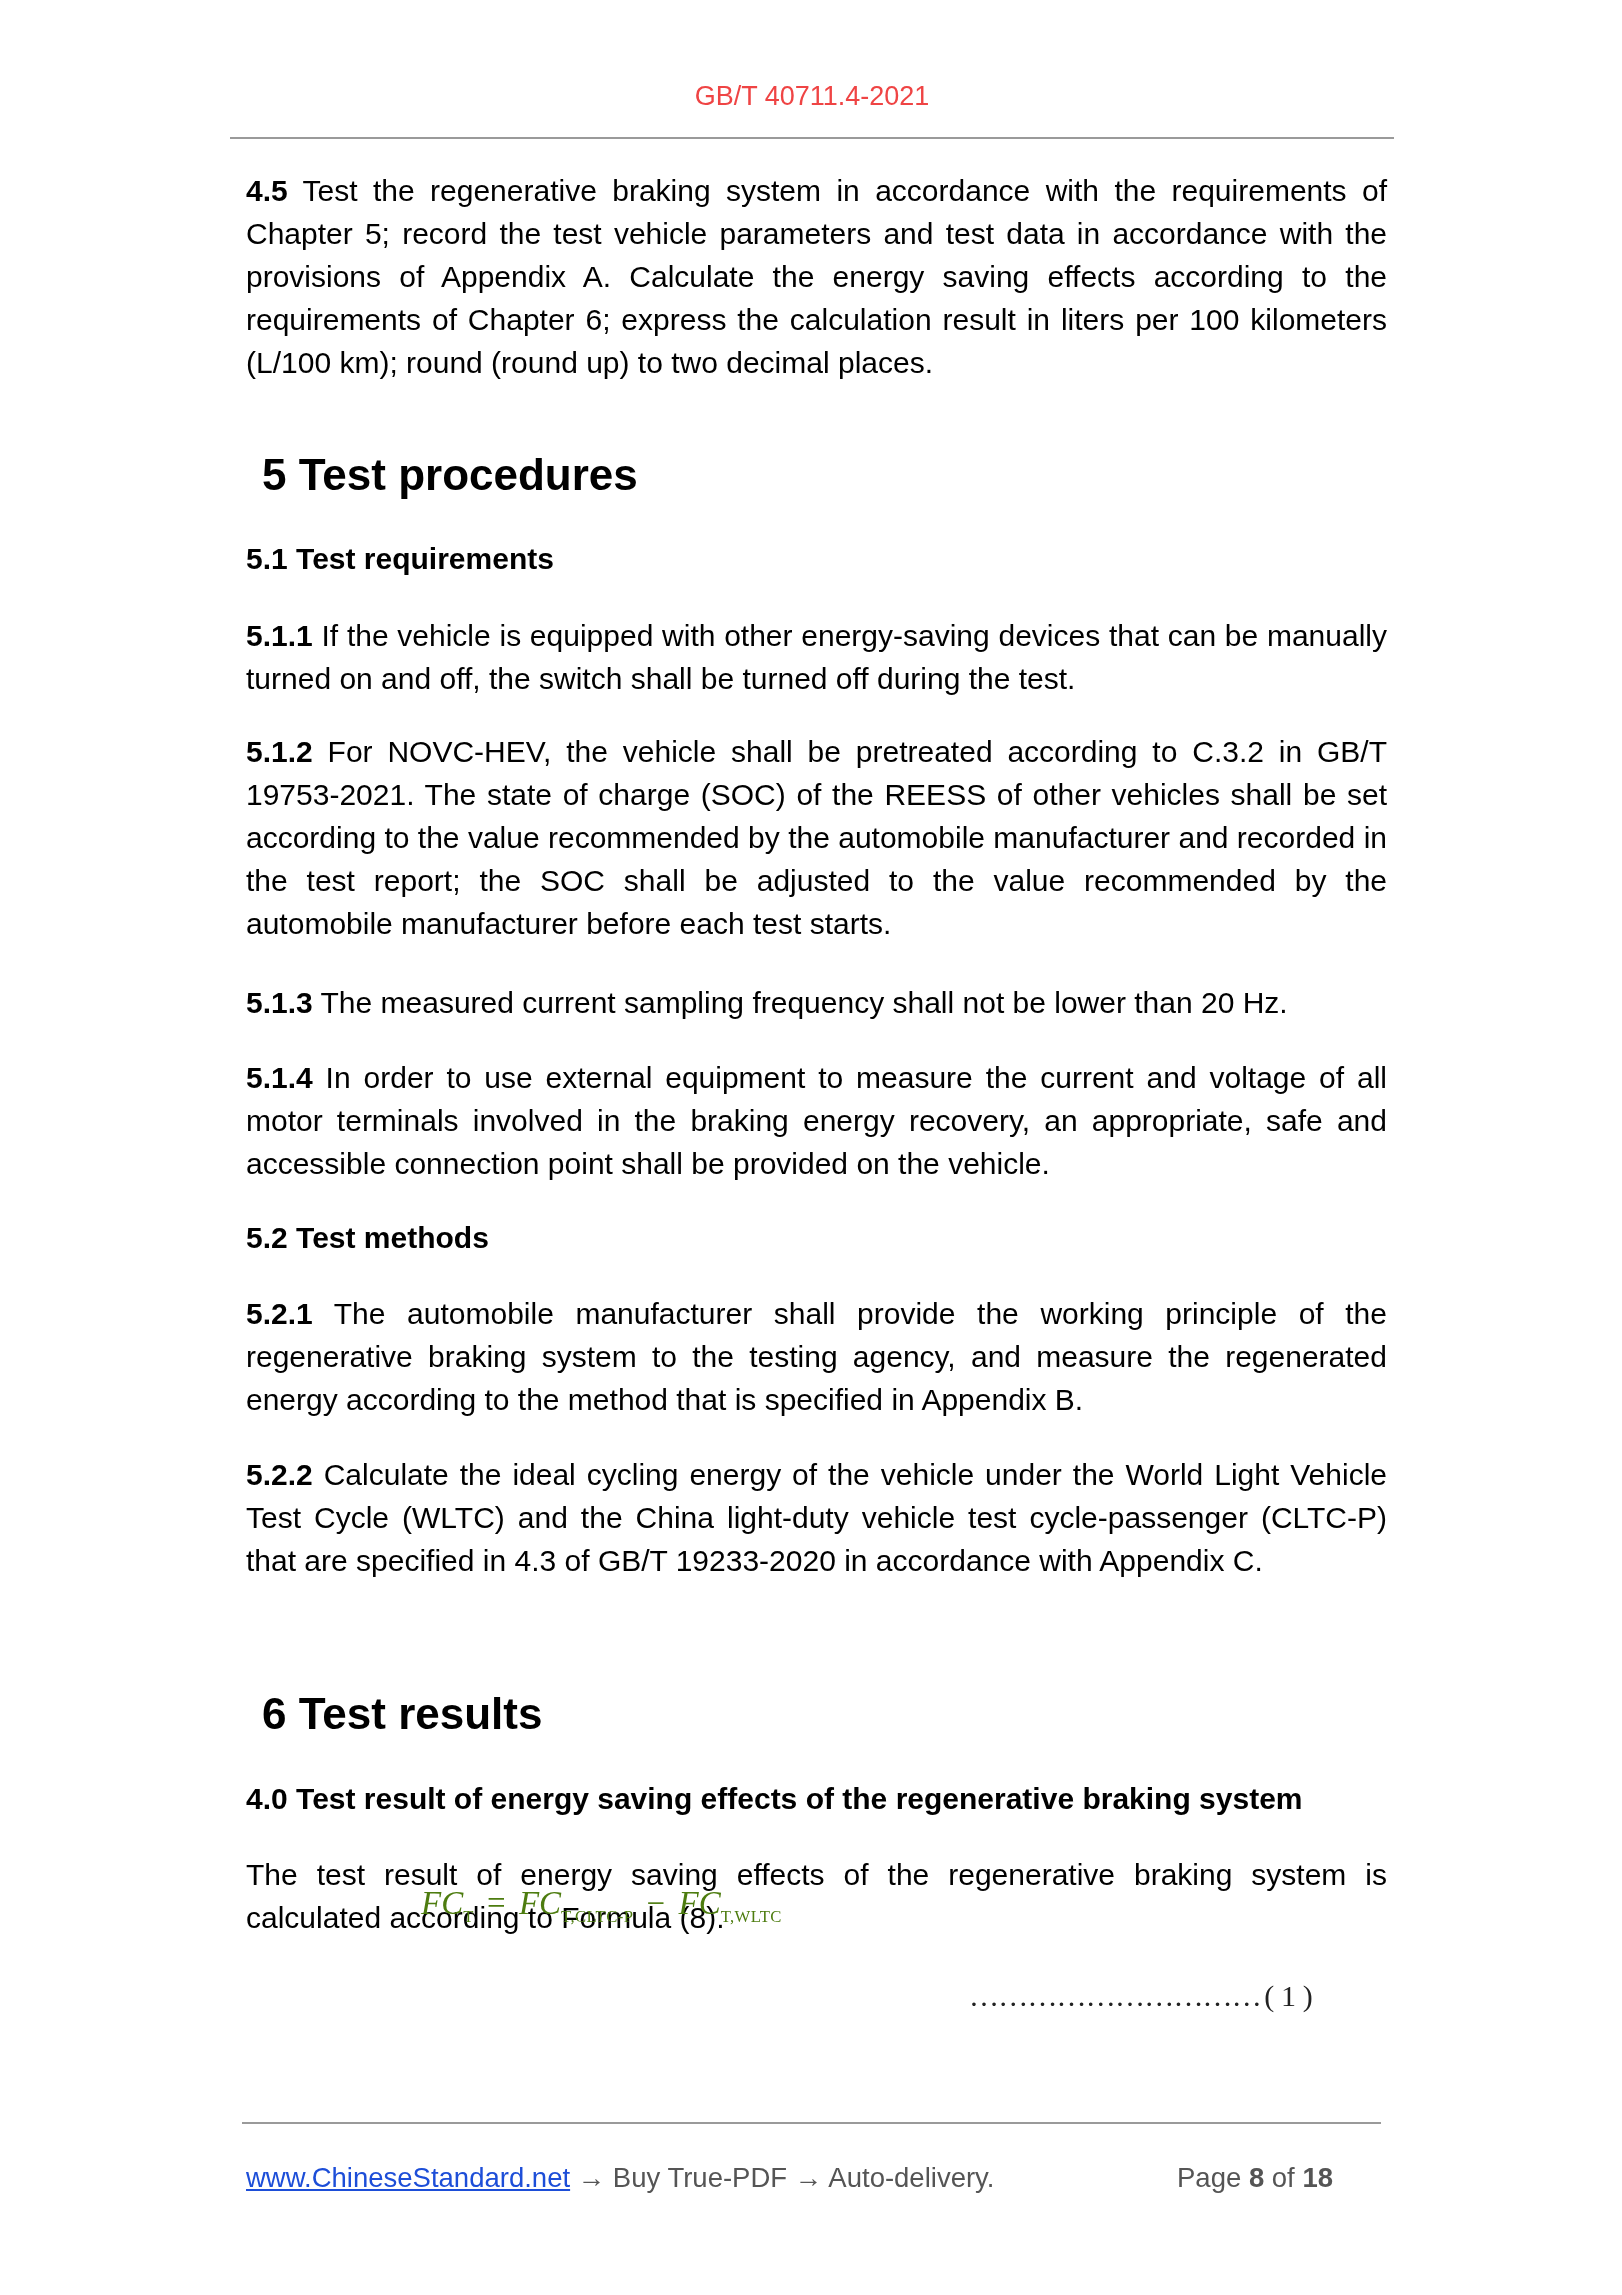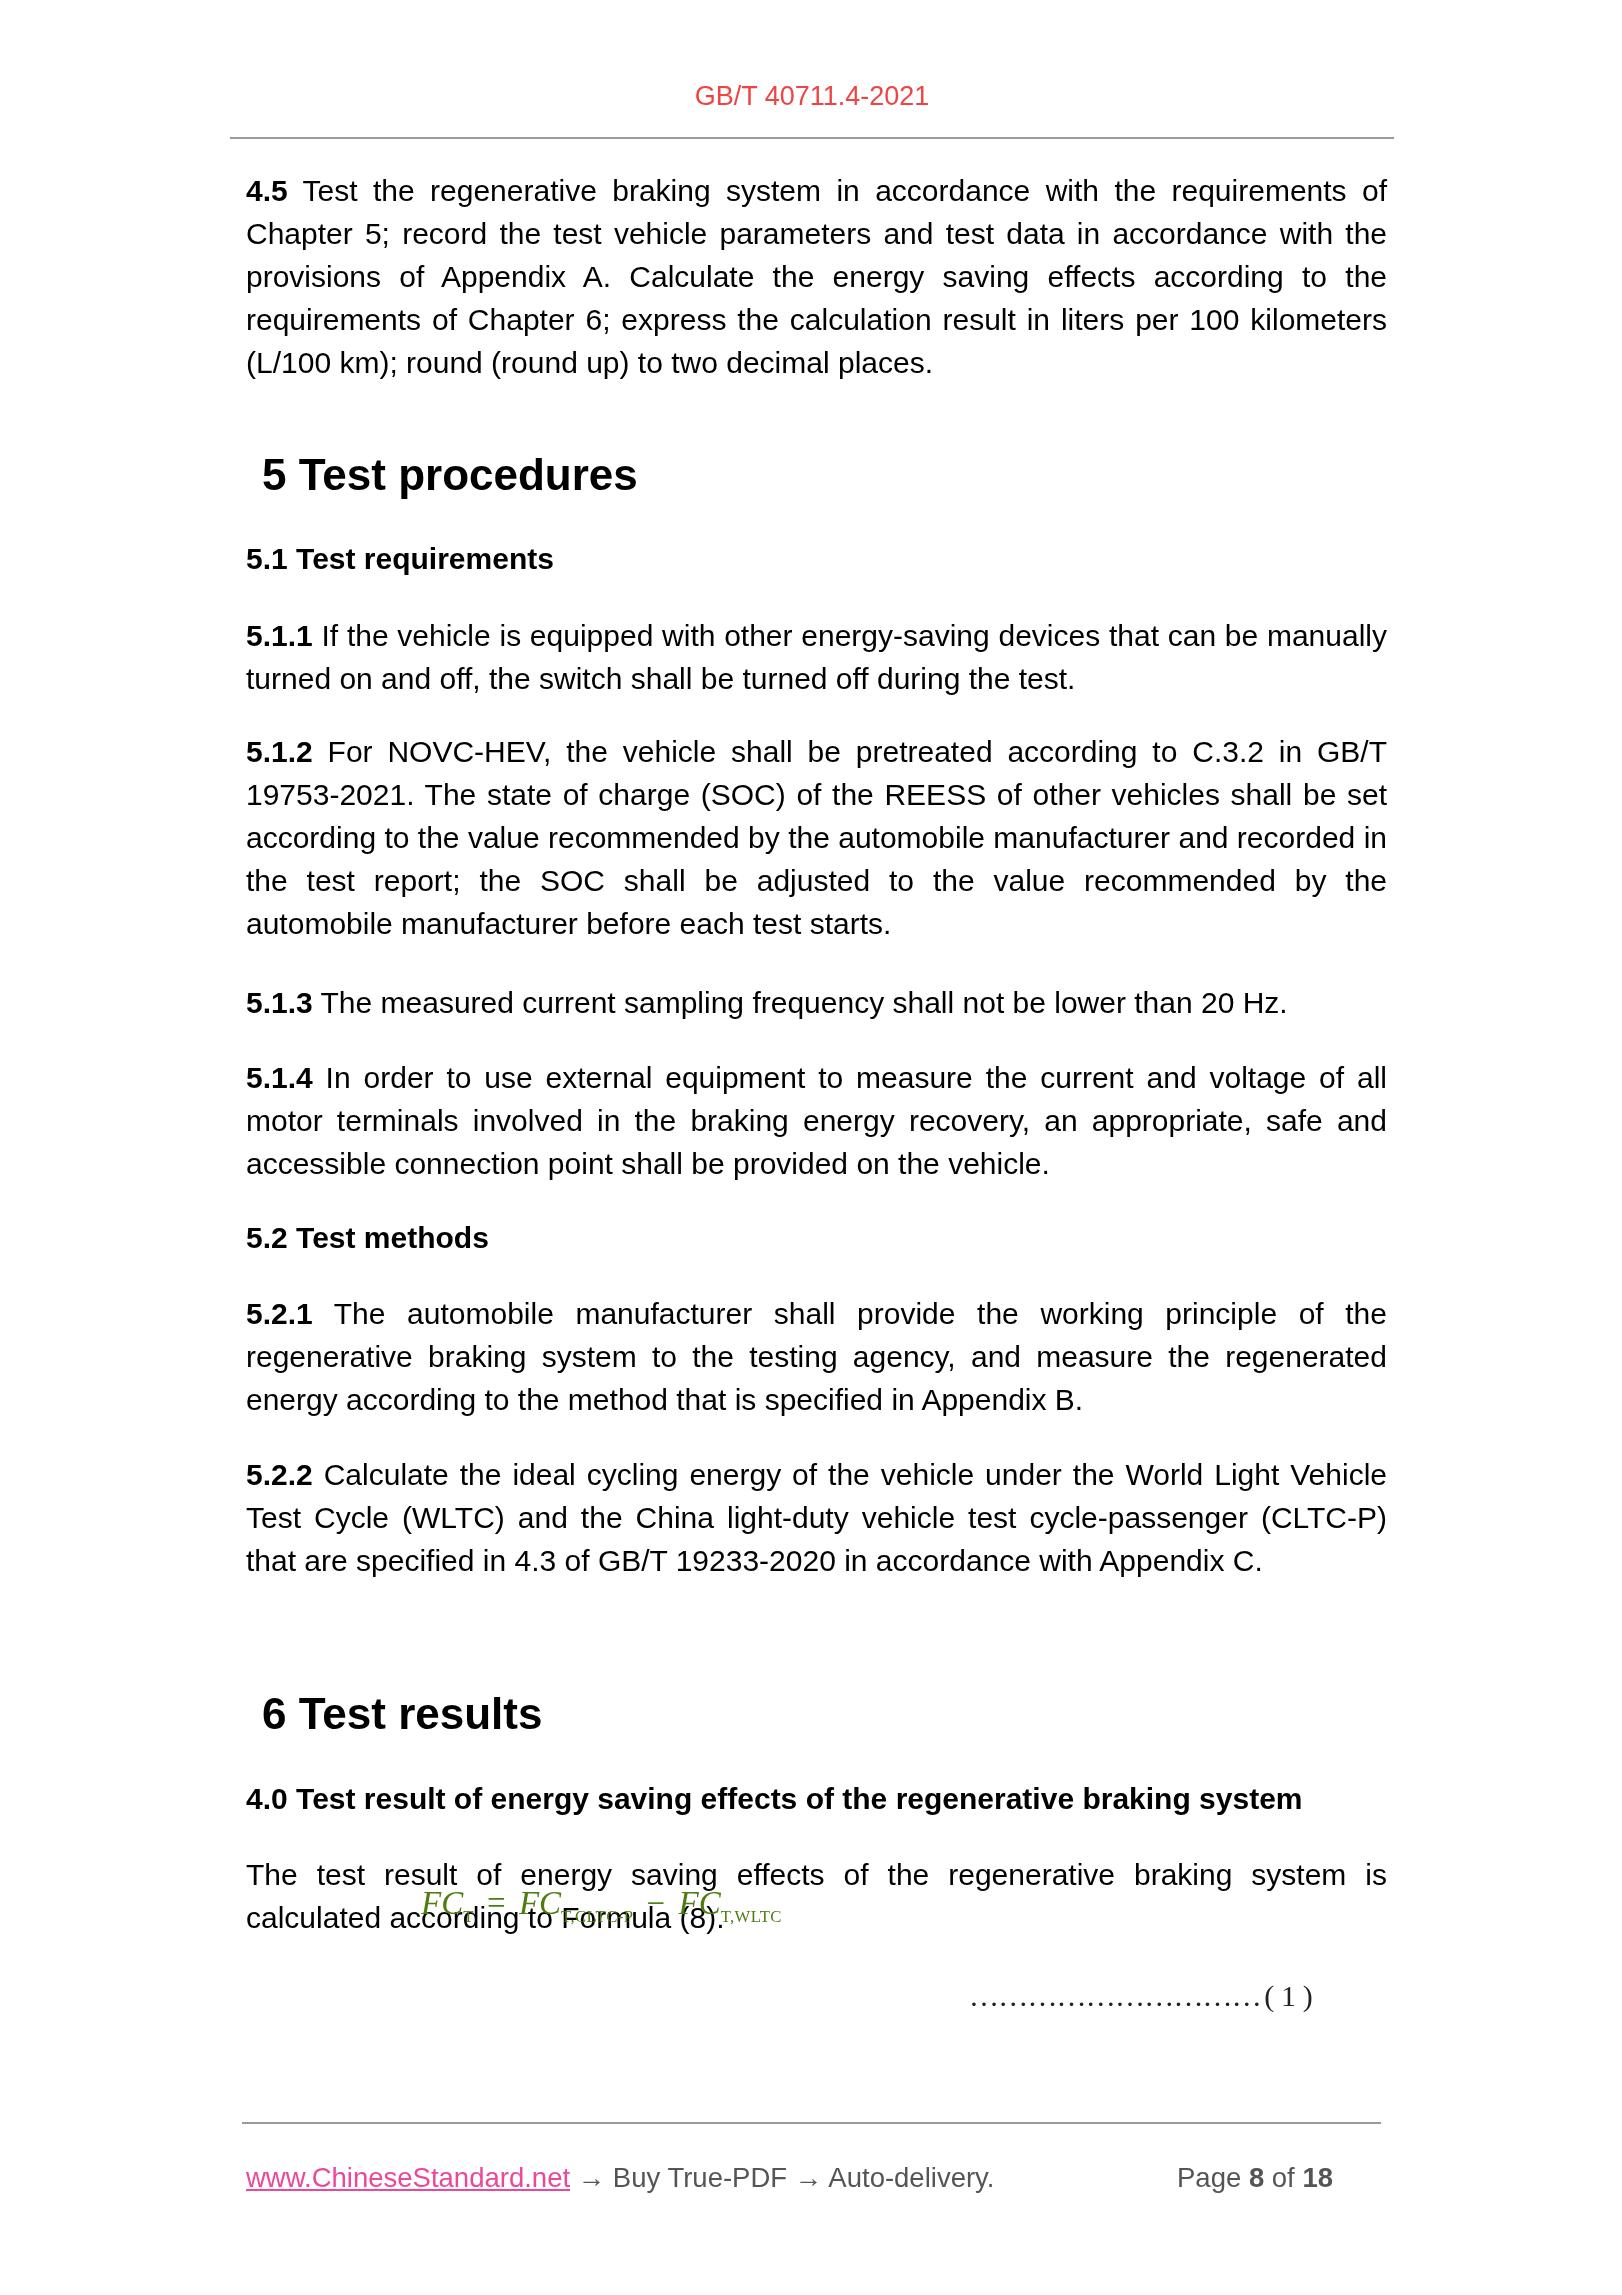--- a/index.html
+++ b/index.html
@@ -107,21 +107,21 @@
       position: absolute;
       left: 246px;
       top: 2161px;
       width: 1126px;
       font-size: 27.5px;
       color: #555555;
       line-height: 33px;
       white-space: nowrap;
     }
     .footer a {
-      color: #ec4899;
+      color: #1d4ed8;
       text-decoration: underline;
     }
     .footer .page-info {
       position: absolute;
       left: 931px;
       top: 0;
     }
     .footer .page-info b { font-weight: bold; }
   </style>
 </head>

